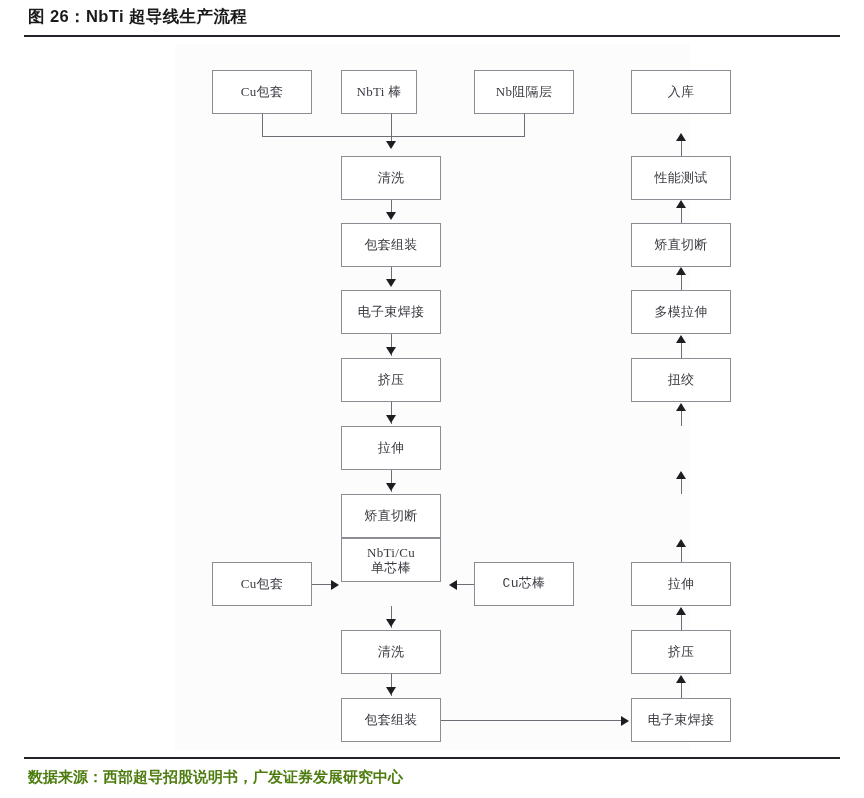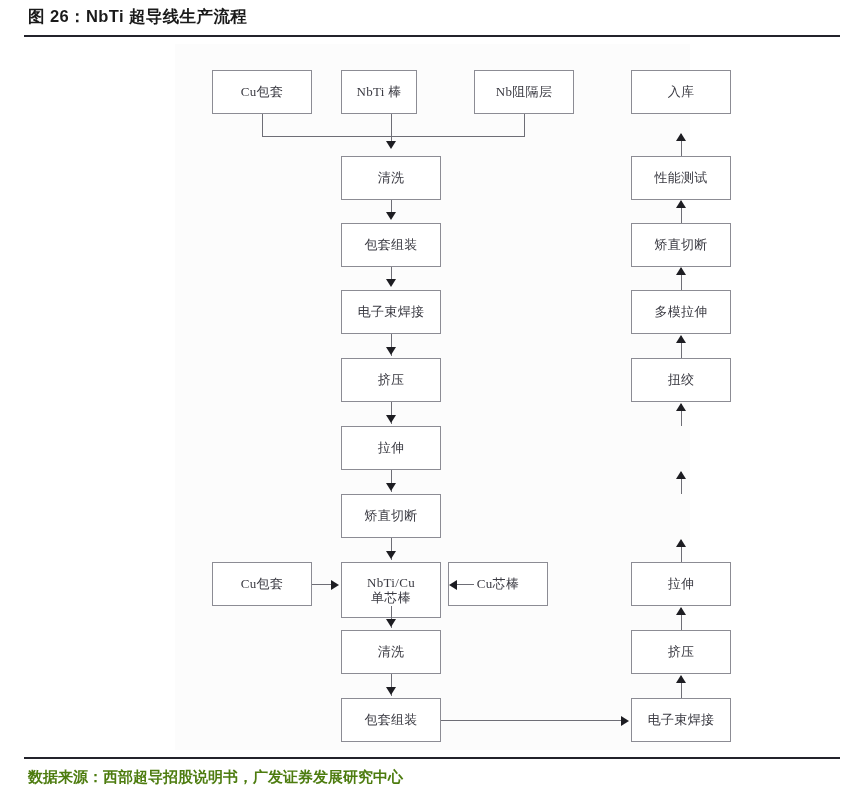--- a/index.html
+++ b/index.html
@@ -176,24 +176,24 @@
   <div class="arrow down" style="left:386px; top:439px;"></div>
   <div class="node" style="left:341px; top:450px; width:100px; height:44px;">矫直切断</div>
 
   <div class="edge-v" style="left:391px; top:494px; height:22px;"></div>
   <div class="arrow down" style="left:386px; top:507px;"></div>
 
   <div class="node" style="left:212px; top:518px; width:100px; height:44px;">Cu包套</div>
   <div class="edge-h" style="left:312px; top:540px; width:21px;"></div>
   <div class="arrow right" style="left:331px; top:536px;"></div>
 
-  <div class="node mono-ish" style="left:341px; top:518px; width:100px; height:56px;text-align:center;">NbTi/Cu
+  <div class="node mono-ish" style="left:341px; top:494px; width:100px; height:44px;text-align:center;">NbTi/Cu
 单芯棒</div>
 
-  <div class="node" style="left:448px; top:518px; width:100px; height:44px;">Cu芯棒</div>
+  <div class="node" style="left:474px; top:518px; width:100px; height:44px;font-family:Liberation Mono, monospace;">Cu芯棒</div>
   <div class="edge-h" style="left:453px; top:540px; width:21px;"></div>
   <div class="arrow left" style="left:449px; top:536px;"></div>
 
   <div class="edge-v" style="left:391px; top:562px; height:22px;"></div>
   <div class="arrow down" style="left:386px; top:575px;"></div>
   <div class="node" style="left:341px; top:586px; width:100px; height:44px;">清洗</div>
 
   <div class="edge-v" style="left:391px; top:630px; height:22px;"></div>
   <div class="arrow down" style="left:386px; top:643px;"></div>
   <div class="node" style="left:341px; top:654px; width:100px; height:44px;">包套组装</div>

